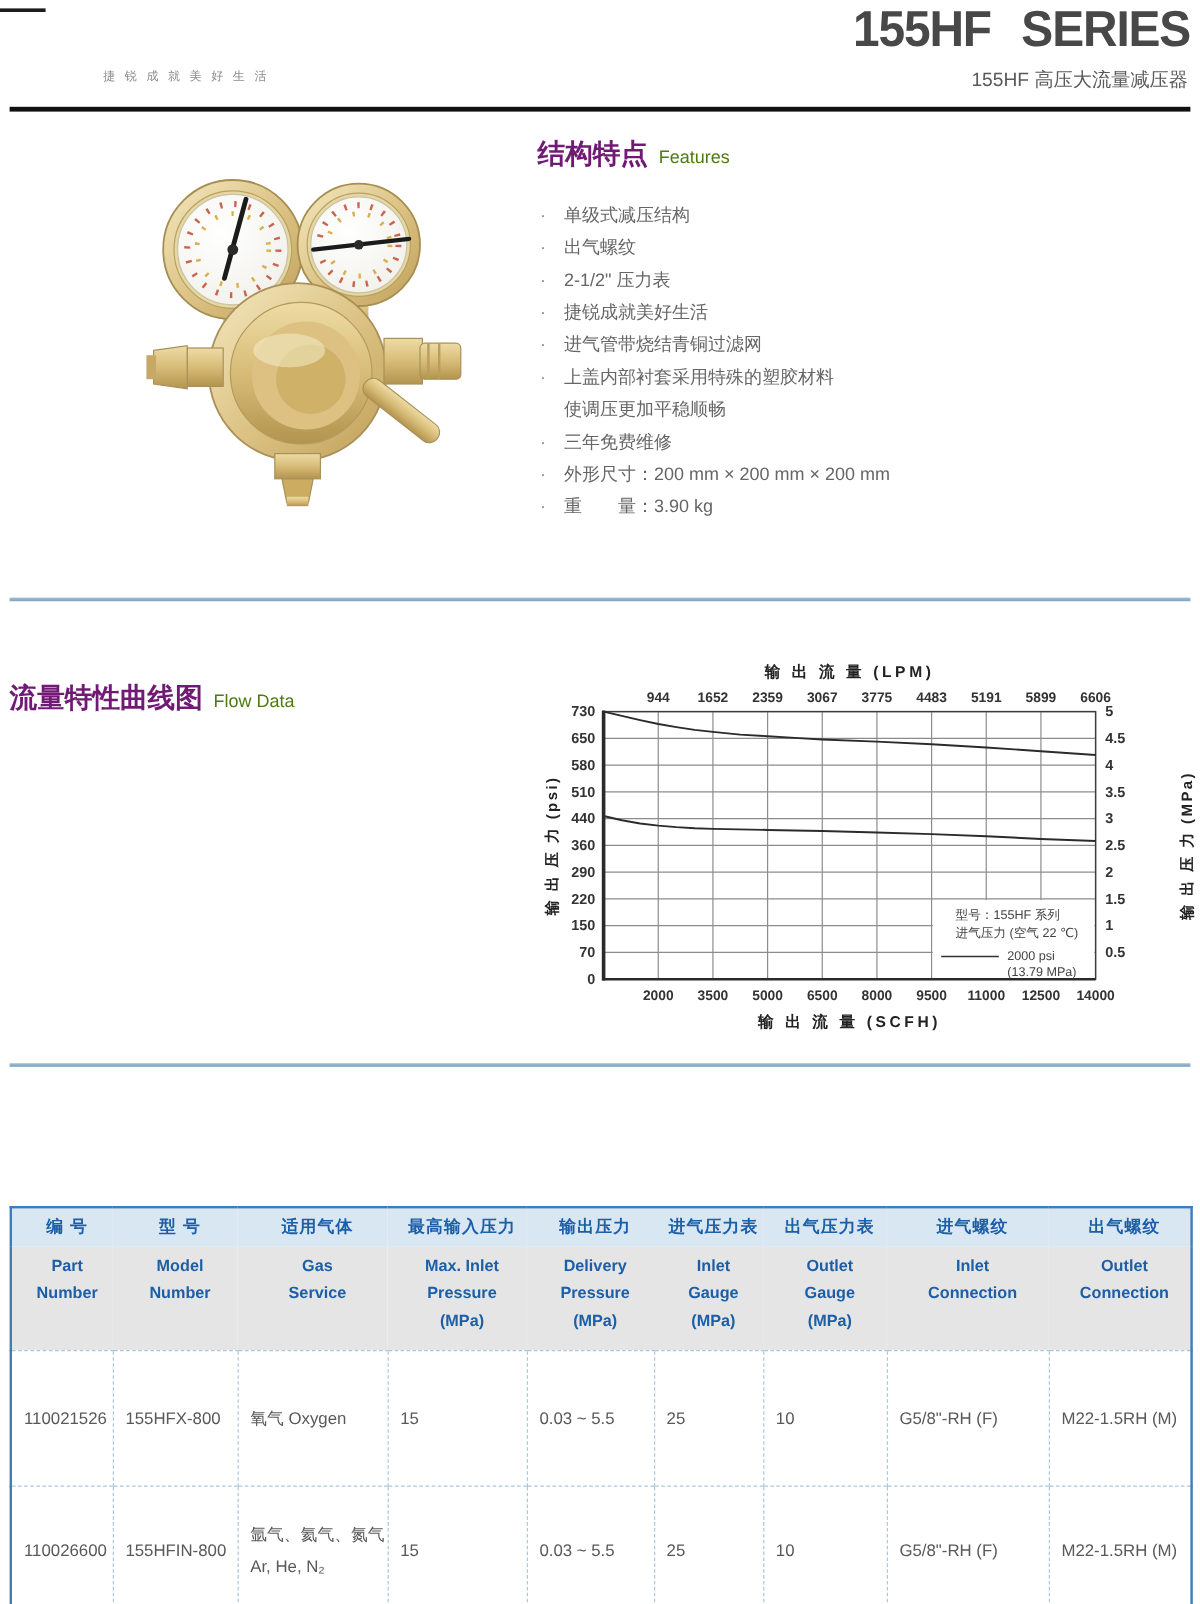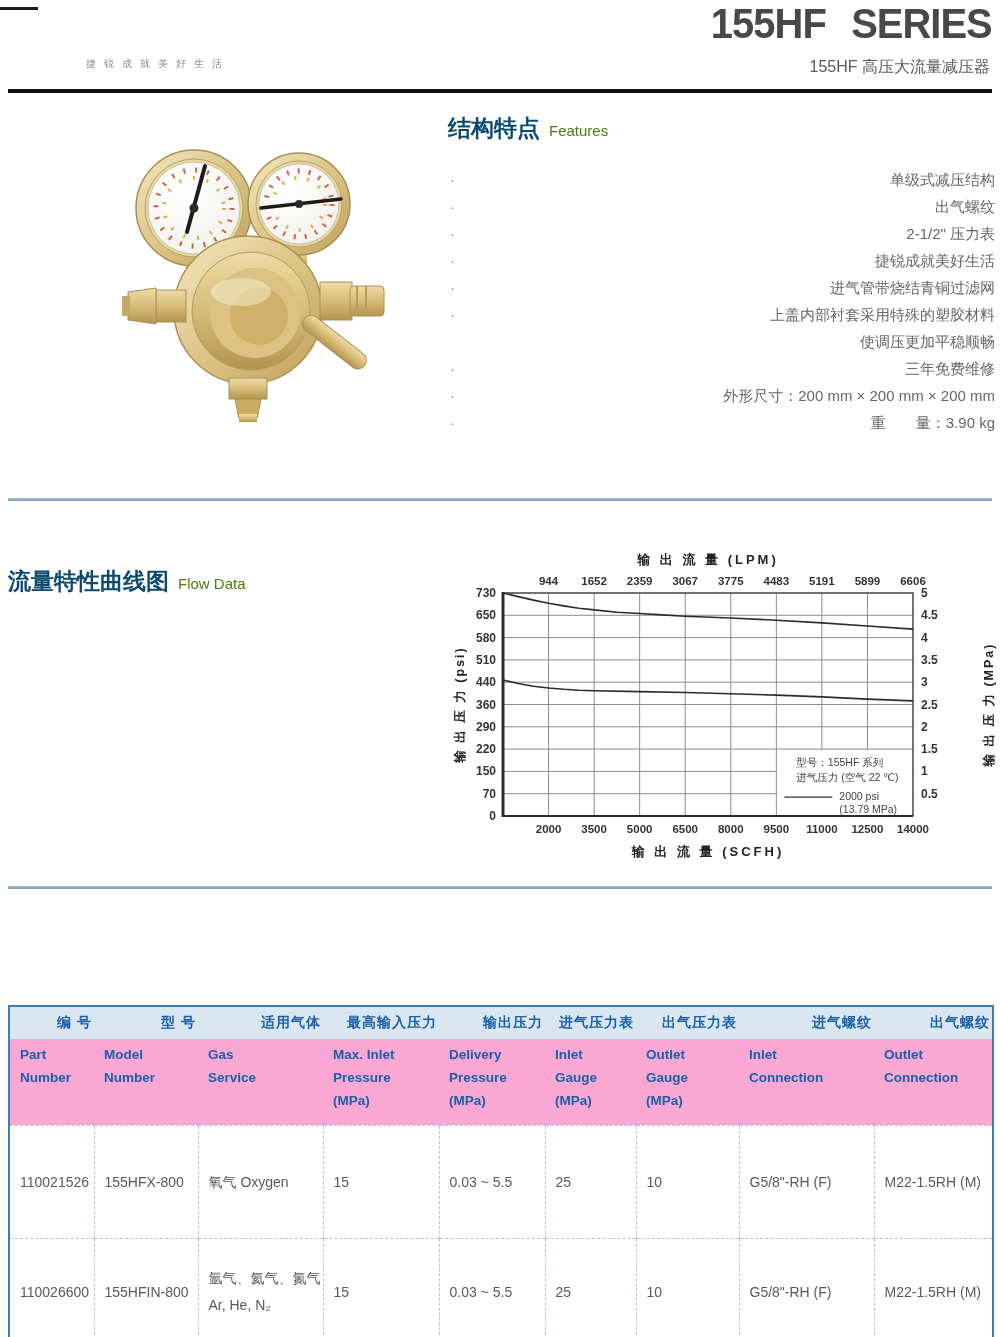--- a/index.html
+++ b/index.html
@@ -8,47 +8,47 @@
 
   
   .top-mark{position:absolute;left:0;top:7px;width:38px;height:3px;background:#1c1c1c;}
   .slogan{position:absolute;left:86px;top:57px;font-size:10px;letter-spacing:8px;color:#8c8c8c;}
   .series-title{position:absolute;right:8px;top:0px;font-size:42px;font-weight:bold;color:#484848;word-spacing:16px;letter-spacing:-1px;transform:scaleX(.95);transform-origin:100% 0;white-space:nowrap;}
   .series-sub{position:absolute;right:10px;top:57px;font-size:16px;color:#5a5a5a;}
   .header-rule{position:absolute;left:8px;right:8px;top:89px;height:4px;background:#101010;}
 
   
   .sec-title{position:absolute;white-space:nowrap;}
-  .sec-zh{font-size:23px;font-weight:bold;color:#0c4a6e;}
+  .sec-zh{font-size:23px;font-weight:bold;color:#701a75;}
   .sec-en{font-size:15px;color:#4d7c0f;margin-left:9px;}
 
   
   .features-list{position:absolute;left:450px;top:166px;width:545px;list-style:none;margin:0;padding:0;}
   .features-list li{display:flex;font-size:15px;color:#666;line-height:27px;}
   .features-list .bullet{width:20px;color:#888;flex:0 0 20px;}
-  .features-list .ftext{flex:1;text-align:right;}
+  .features-list .ftext{flex:1;}
 
   .product{position:absolute;left:98px;top:120px;width:322px;height:302px;}
 
   .divider{position:absolute;left:8px;right:8px;height:3px;background:linear-gradient(#a3bfd4,#78a0c0);}
   .divider1{top:498px;}
   .divider2{top:886px;}
 
   .flow-title{left:8px;top:566px;}
   .order-title{left:8px;top:930px;}
   .features-title{left:448px;top:113px;}
 
   .chart{position:absolute;left:445px;top:548px;width:555px;height:312px;}
   .chart svg{font-family:"Liberation Sans","DejaVu Sans",sans-serif;}
 
   
   .order-table-wrap{position:absolute;left:8px;top:1005px;width:984px;}
   table.order{width:100%;border-collapse:collapse;table-layout:fixed;border:2px solid #3f7cba;}
-  table.order thead tr.zh th{background:#d9e7f3;color:#1c5fa8;font-size:14px;font-weight:bold;text-align:right;padding:7px 2px 7px 10px;letter-spacing:1px;white-space:nowrap;}
-  table.order thead tr.en th{color:#1c5fa8;font-size:13.5px;font-weight:bold;text-align:left;padding:5px 2px 12px 10px;line-height:1.7;vertical-align:top;background:#f9a8d4;}
+  table.order thead tr.zh th{background:#d9e7f3;color:#1c5fa8;font-size:14px;font-weight:bold;text-align:center;padding:7px 2px 7px 10px;letter-spacing:1px;white-space:nowrap;}
+  table.order thead tr.en th{color:#1c5fa8;font-size:13.5px;font-weight:bold;text-align:center;padding:5px 2px 12px 10px;line-height:1.7;vertical-align:top;background:#e5e5e5;}
   table.order tbody td{border-top:1px dashed #a9c7dd;border-left:1px dashed #a9c7dd;color:#58595b;font-size:14px;padding:4px 2px 4px 10px;vertical-align:middle;line-height:1.9;background:#fff;}
   table.order tbody td:first-child{border-left:none;}
   table.order tbody tr.r1{height:113px;}
   table.order tbody tr.r2{height:108px;}
 </style>
 </head>
 <body>
 
 <div class="page">
 

